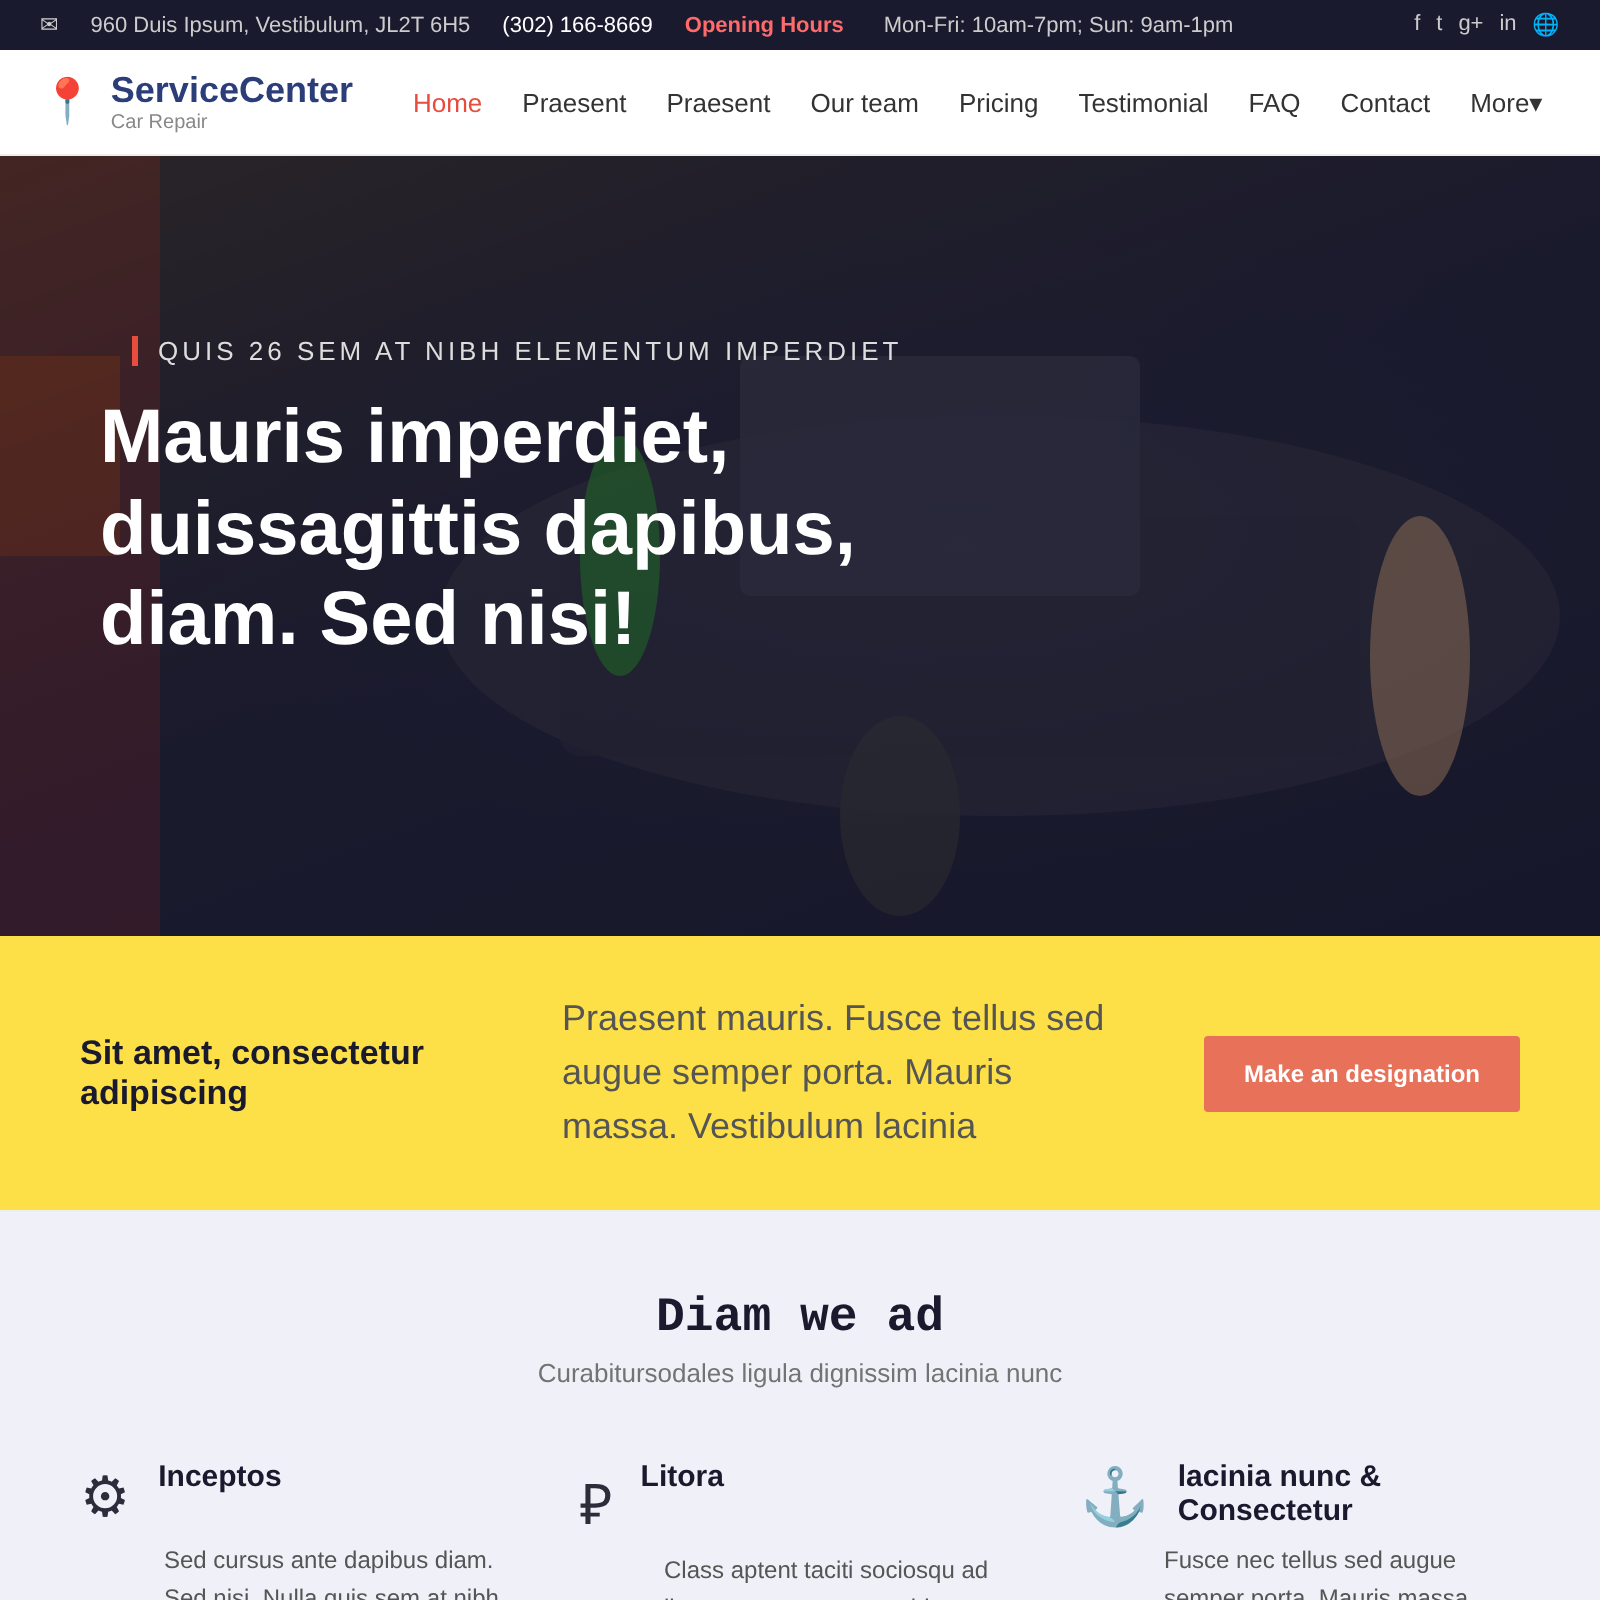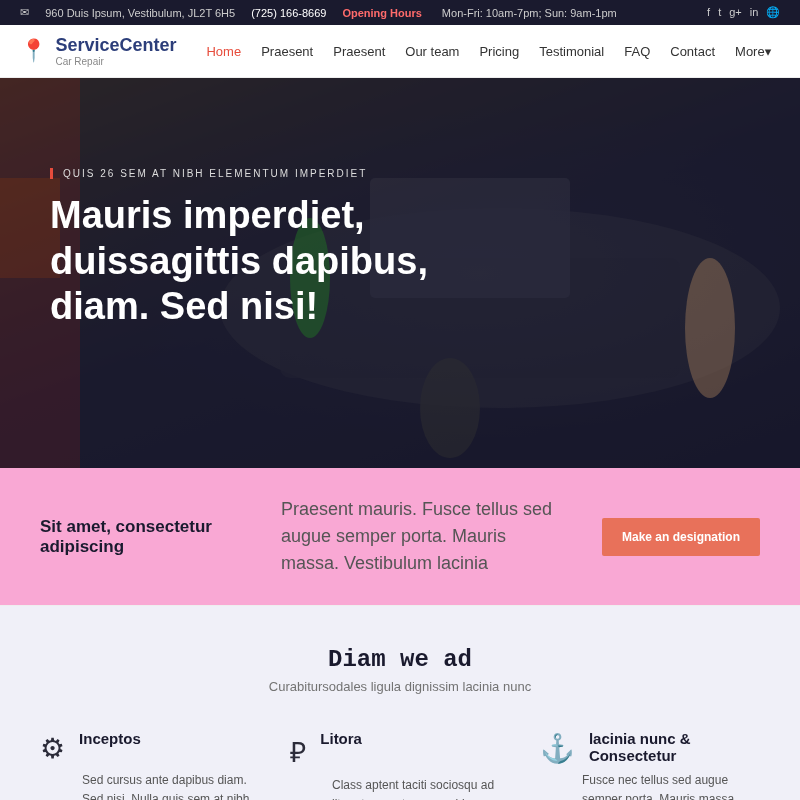--- a/index.html
+++ b/index.html
@@ -66,39 +66,40 @@
       top: 0; left: 0; right: 0; bottom: 0;
       background: rgba(15,15,35,0.45);
     }
     .hero-content {
       position: relative;
       z-index: 2;
       padding: 90px 50px 0 50px;
       color: #fff;
     }
     .hero-subtitle {
-      font-size: 10px;
+      font-size: 13px;
       letter-spacing: 2px;
       text-transform: uppercase;
       color: #ddd;
       margin-bottom: 14px;
       border-left: 3px solid #e74c3c;
       padding-left: 10px;
+      margin-left: 16px;
     }
     .hero-title {
       font-size: 38px;
       font-weight: bold;
       line-height: 1.2;
       color: #fff;
       max-width: 420px;
     }
 
     
     .banner-strip {
-      background: #f9a8d4;
+      background: #fde047;
       padding: 28px 40px;
       display: flex;
       align-items: center;
       justify-content: space-between;
       border-bottom: 1px solid #eee;
     }
     .banner-left { font-size: 17px; font-weight: bold; color: #1a1a2e; max-width: 200px; }
     .banner-center { font-size: 18px; color: #555; max-width: 280px; line-height: 1.5; }
     .banner-btn {
       background: #e8715a;
@@ -142,21 +143,21 @@
     .feature-name { font-size: 15px; font-weight: bold; color: #1a1a2e; }
     .feature-desc { font-size: 12px; color: #555; line-height: 1.55; padding-left: 42px; }
   </style>
 </head>
 <body>
 
 <div class="top-bar">
   <div class="top-bar-left">
     <span>✉</span>
     <span>960 Duis Ipsum, Vestibulum, JL2T 6H5</span>
-    <span class="phone">(725) 166-8669</span>
+    <span class="phone">(302) 166-8669</span>
     <span class="opening-hours">Opening Hours</span>
     <span>Mon-Fri: 10am-7pm; Sun: 9am-1pm</span>
   </div>
   <div class="top-bar-right">
     <div class="social-icons">
       <span class="social-icon">f</span>
       <span class="social-icon">t</span>
       <span class="social-icon">g+</span>
       <span class="social-icon">in</span>
       <span class="social-icon">🌐</span>

